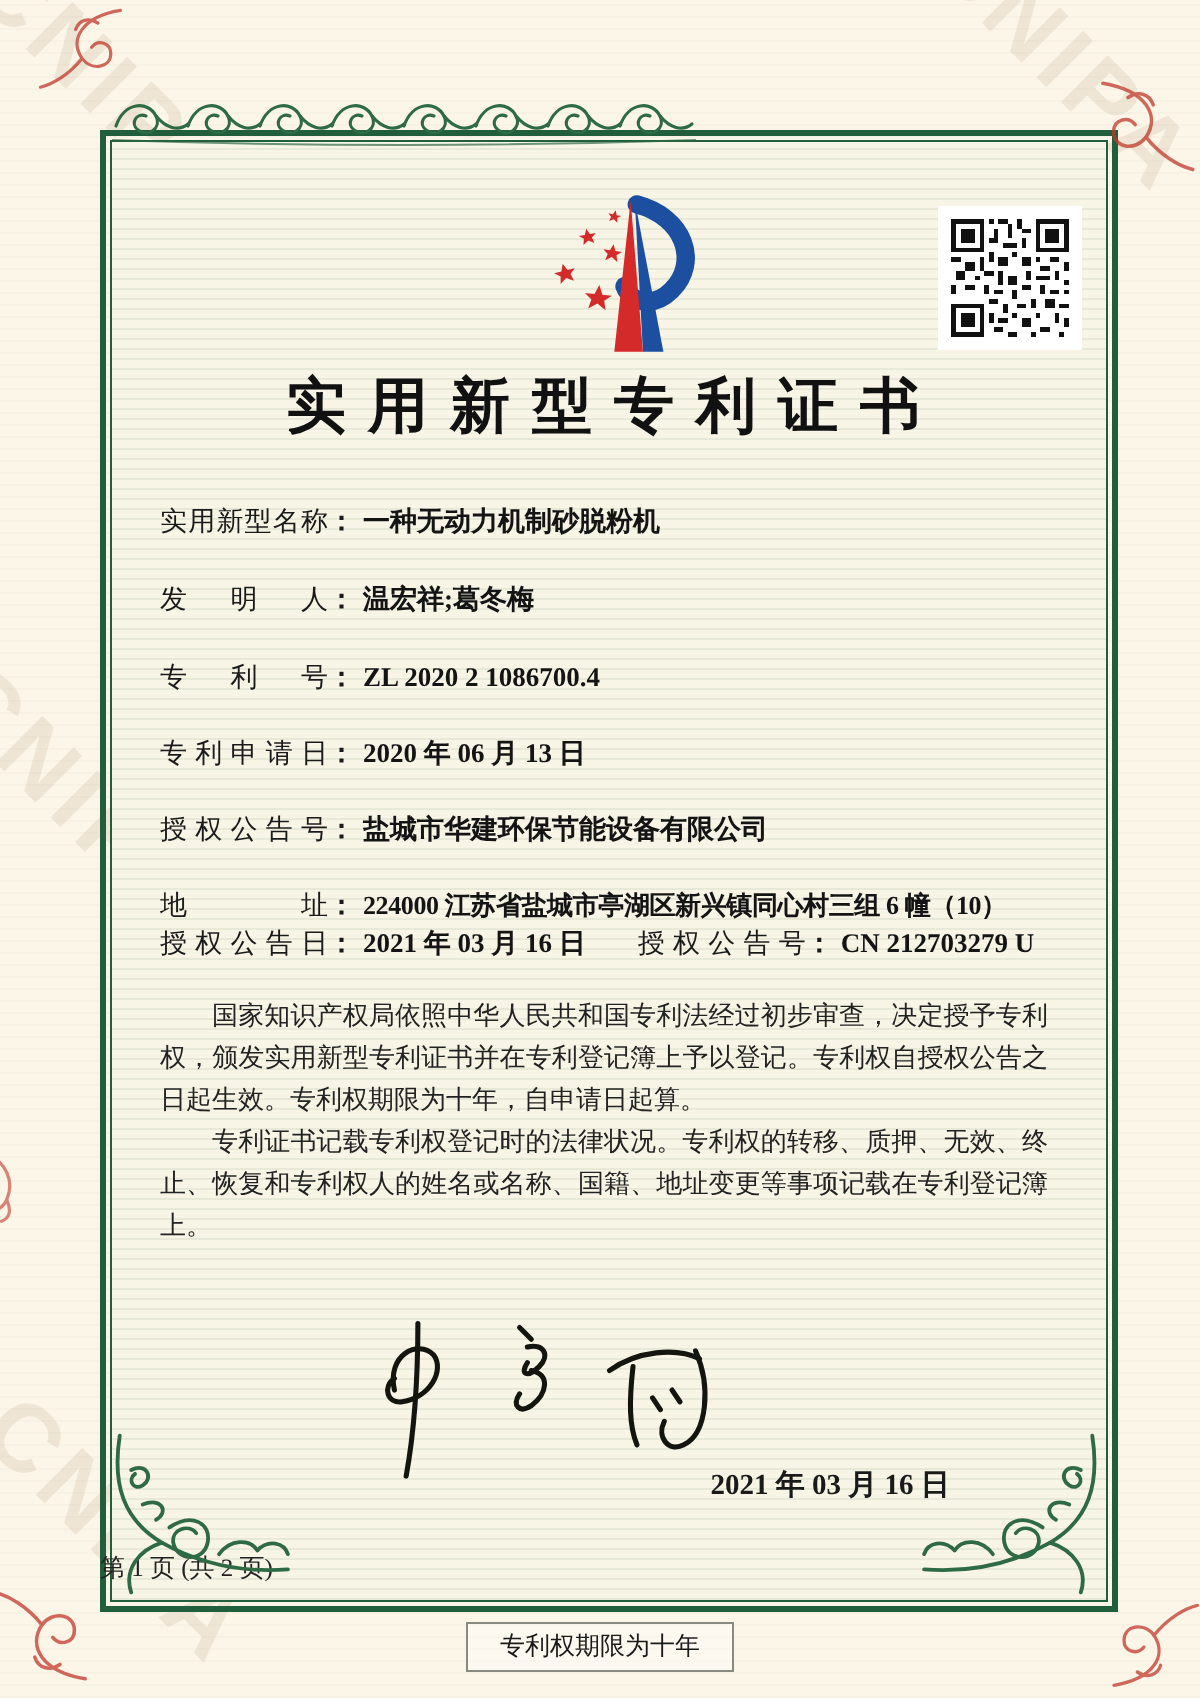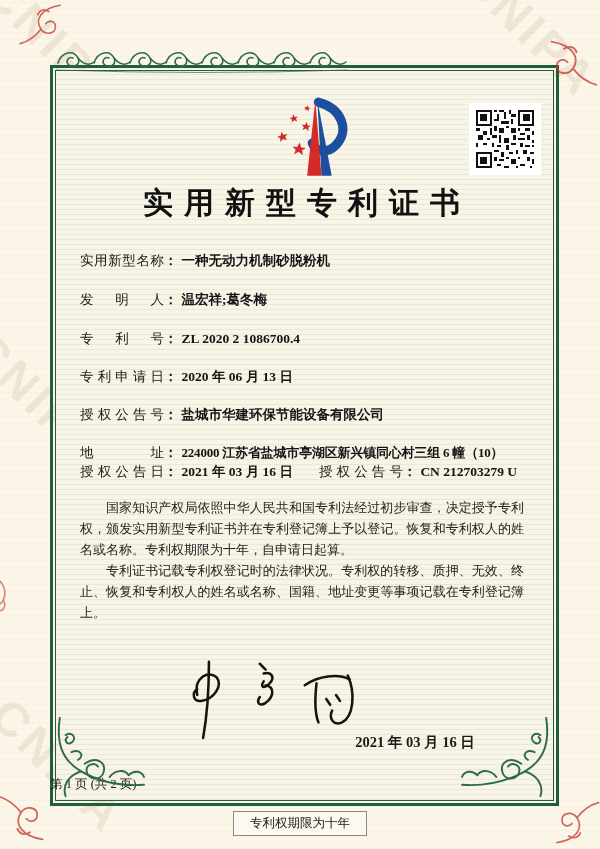--- a/index.html
+++ b/index.html
@@ -256,21 +256,21 @@
       </div>
       <div class="f-row addr" style="top:192px">
         <span class="f-label">地址</span><span class="f-colon">：</span><span class="f-value">224000 江苏省盐城市亭湖区新兴镇同心村三组 6 幢（10）</span>
       </div>
       <div class="f-row" style="top:211px">
         <span class="f-label">授权公告日</span><span class="f-colon">：</span><span class="f-value">2021 年 03 月 16 日</span><span class="f-label grant2">授权公告号</span><span class="f-colon">：</span><span class="f-value">CN 212703279 U</span>
       </div>
     </div>
 
     <div class="paras">
-      <p>国家知识产权局依照中华人民共和国专利法经过初步审查，决定授予专利权，颁发实用新型专利证书并在专利登记簿上予以登记。恢复和专利权人的姓名或名称。专利权期限为十年，自申请日起算。</p>
+      <p>国家知识产权局依照中华人民共和国专利法经过初步审查，决定授予专利权，颁发实用新型专利证书并在专利登记簿上予以登记。专利权自授权公告之日起生效。专利权期限为十年，自申请日起算。</p>
       <p>专利证书记载专利权登记时的法律状况。专利权的转移、质押、无效、终止、恢复和专利权人的姓名或名称、国籍、地址变更等事项记载在专利登记簿上。</p>
     </div>
 
 
     <svg class="sig" viewBox="0 0 210 90">
       <g stroke="#15150f" stroke-width="2.6" fill="none" stroke-linecap="round" stroke-linejoin="round">
         <path d="M28,44 C24,26 40,18 48,26 C54,34 46,48 32,50 C24,51 22,42 28,38"></path>
         <path d="M40,10 C40,40 38,66 34,88"></path>
         <path d="M92,12 L98,18"></path>
         <path d="M96,22 C104,20 108,26 102,32 C96,38 92,36 96,30"></path>

